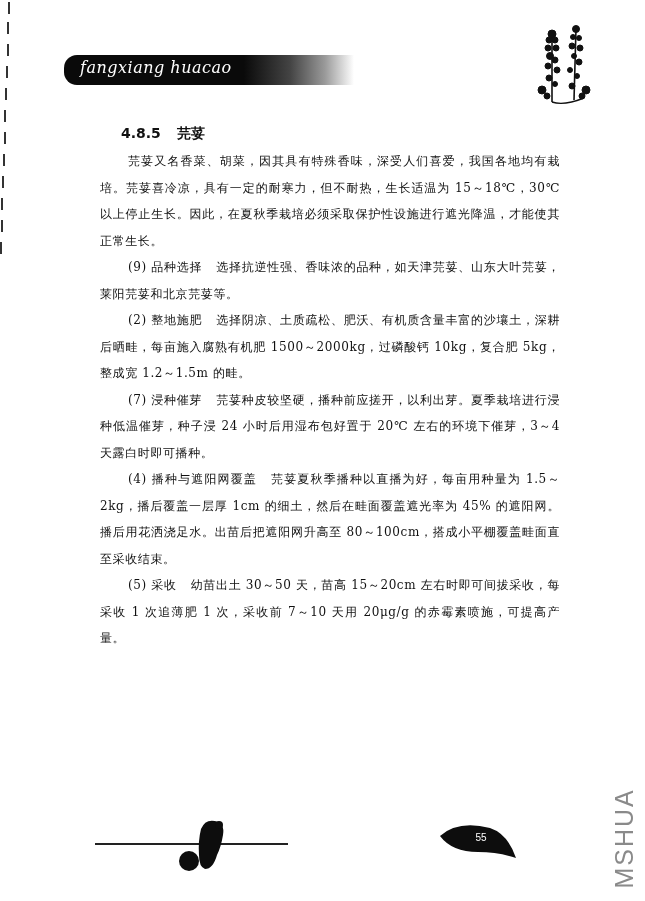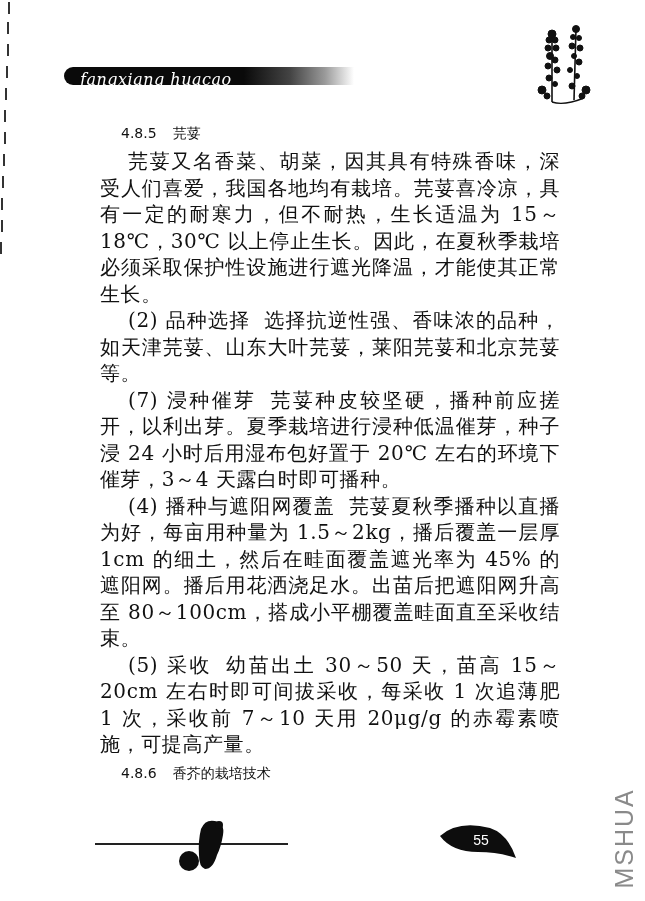--- a/index.html
+++ b/index.html
@@ -24,23 +24,23 @@
     }
     .binding-mark {
       position: absolute;
       width: 2px;
       height: 12px;
       background: #333;
     }
     .header-banner {
       position: absolute;
       left: 64px;
-      top: 67px;
+      top: 55px;
       width: 290px;
-      height: 18px;
+      height: 30px;
       border-radius: 13px 0 0 13px;
       background: linear-gradient(to right, #0a0a0a 0%, #0a0a0a 62%, #444 78%, #9a9a9a 90%, rgba(255,255,255,0) 100%);
     }
     .header-banner-text {
       position: absolute;
       left: 16px;
       top: 3px;
       color: #ffffff;
       font-family: "DejaVu Serif", "Liberation Serif", serif;
       font-style: italic;
@@ -55,31 +55,31 @@
       height: 82px;
     }
     .content {
       position: absolute;
       left: 100px;
       top: 118px;
       width: 460px;
     }
     .section-heading {
       font-family: "DejaVu Sans", "Liberation Sans", sans-serif;
-      font-weight: normal;
+      font-weight: bold;
       font-size: 14px;
       margin: 0 0 0 21px;
       height: 30px;
       line-height: 30px;
     }
     .section-heading .num {
       margin-right: 16px;
     }
     .para {
-      font-size: 20px;
+      font-size: 12px;
       line-height: 26.5px;
       text-indent: 28px;
       margin: 0;
       text-align: justify;
       letter-spacing: 0.6px;
     }
     .para .lead {
       margin-right: 14px;
     }
     .footer-rule {
@@ -105,21 +105,21 @@
       height: 40px;
     }
     .page-number {
       position: absolute;
       left: 466px;
       top: 832px;
       width: 30px;
       text-align: center;
       color: #ffffff;
       font-family: "Liberation Sans", sans-serif;
-      font-size: 14px;
+      font-size: 10px;
     }
     .watermark {
       position: absolute;
       left: 604px;
       top: 790px;
       width: 40px;
       height: 100px;
     }
     .watermark-text {
       position: absolute;
@@ -188,28 +188,26 @@
     <circle cx="52" cy="72" r="3"></circle>
   </g>
 </svg>
 
 <div class="content">
 
   <div class="section-heading">
     <span class="num">4.8.5</span><span>芫荽</span>
   </div>
   <p class="para"><span>芫荽又名香菜、胡菜，因其具有特殊香味，深受人们喜爱，我国各地均有栽培。芫荽喜冷凉，具有一定的耐寒力，但不耐热，生长适温为 15～18℃，30℃ 以上停止生长。因此，在夏秋季栽培必须采取保护性设施进行遮光降温，才能使其正常生长。</span></p>
-  <p class="para"><span class="lead">(2) 品种选择</span><span>选择抗逆性强、香味浓的品种，如天津芫荽、山东大叶芫荽，莱阳芫荽和北京芫荽等。</span></p>
+  <p class="para"><span class="lead">(9) 品种选择</span><span>选择抗逆性强、香味浓的品种，如天津芫荽、山东大叶芫荽，莱阳芫荽和北京芫荽等。</span></p>
+  <p class="para"><span class="lead">(2) 整地施肥</span><span>选择阴凉、土质疏松、肥沃、有机质含量丰富的沙壤土，深耕后晒畦，每亩施入腐熟有机肥 1500～2000kg，过磷酸钙 10kg，复合肥 5kg，整成宽 1.2～1.5m 的畦。</span></p>
   <p class="para"><span class="lead">(7) 浸种催芽</span><span>芫荽种皮较坚硬，播种前应搓开，以利出芽。夏季栽培进行浸种低温催芽，种子浸 24 小时后用湿布包好置于 20℃ 左右的环境下催芽，3～4 天露白时即可播种。</span></p>
   <p class="para"><span class="lead">(4) 播种与遮阳网覆盖</span><span>芫荽夏秋季播种以直播为好，每亩用种量为 1.5～2kg，播后覆盖一层厚 1cm 的细土，然后在畦面覆盖遮光率为 45% 的遮阳网。播后用花洒浇足水。出苗后把遮阳网升高至 80～100cm，搭成小平棚覆盖畦面直至采收结束。</span></p>
   <p class="para"><span class="lead">(5) 采收</span><span>幼苗出土 30～50 天，苗高 15～20cm 左右时即可间拔采收，每采收 1 次追薄肥 1 次，采收前 7～10 天用 20μg/g 的赤霉素喷施，可提高产量。</span></p>
 
-  <div class="section-heading">
-    <span class="num">4.8.6</span><span>香芥的栽培技术</span>
-  </div>
 </div>
 
 <div class="footer-rule"></div>
 <svg class="footer-pot" viewBox="0 0 70 60">
   <g fill="#0d0d0d">
     <ellipse cx="24" cy="46" rx="10" ry="10"></ellipse>
     <path d="M36 14 Q40 4 50 6 Q60 8 58 20 Q56 32 52 40 Q48 54 40 54 Q34 52 34 40 Q33 26 36 14 Z"></path>
     <circle cx="54" cy="10" r="4"></circle>
   </g>
 </svg>

